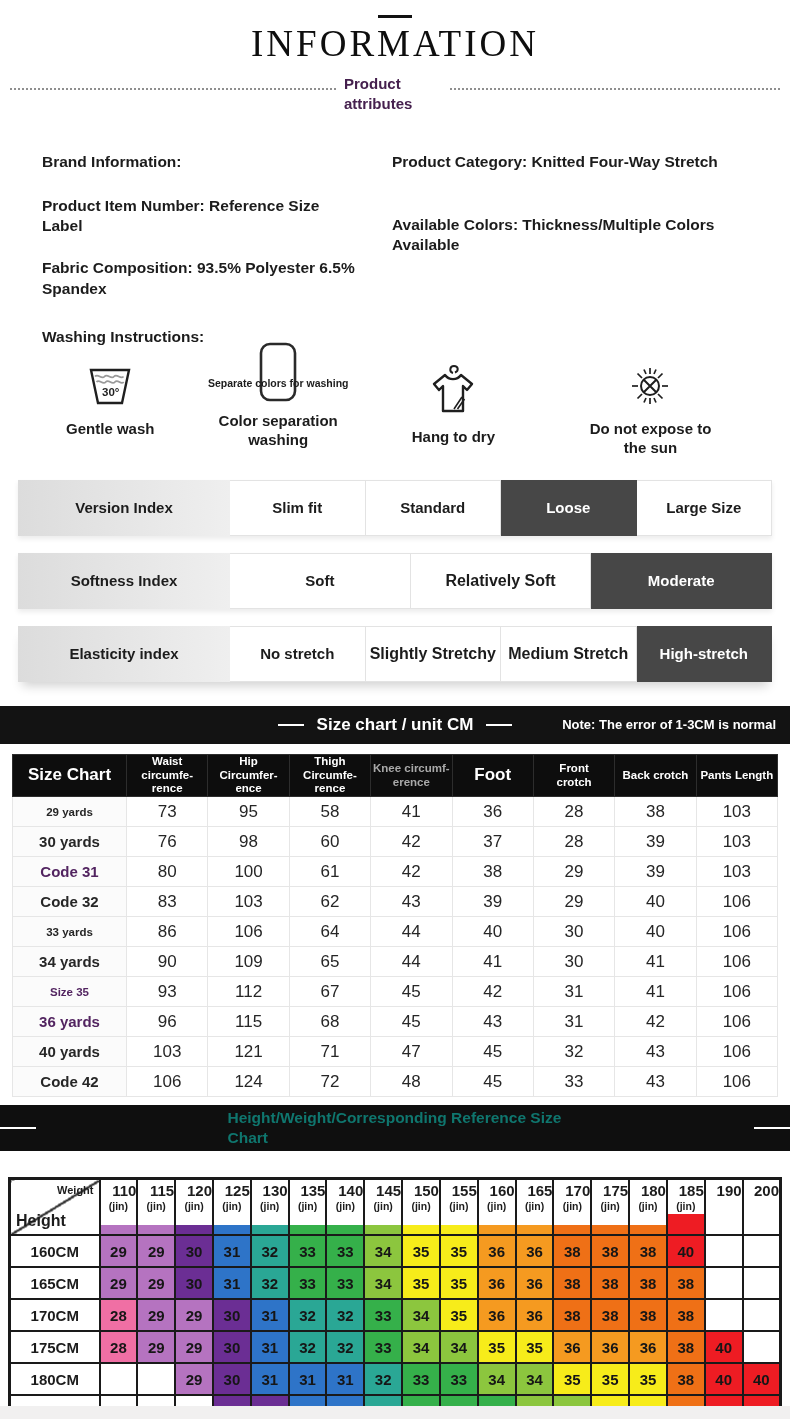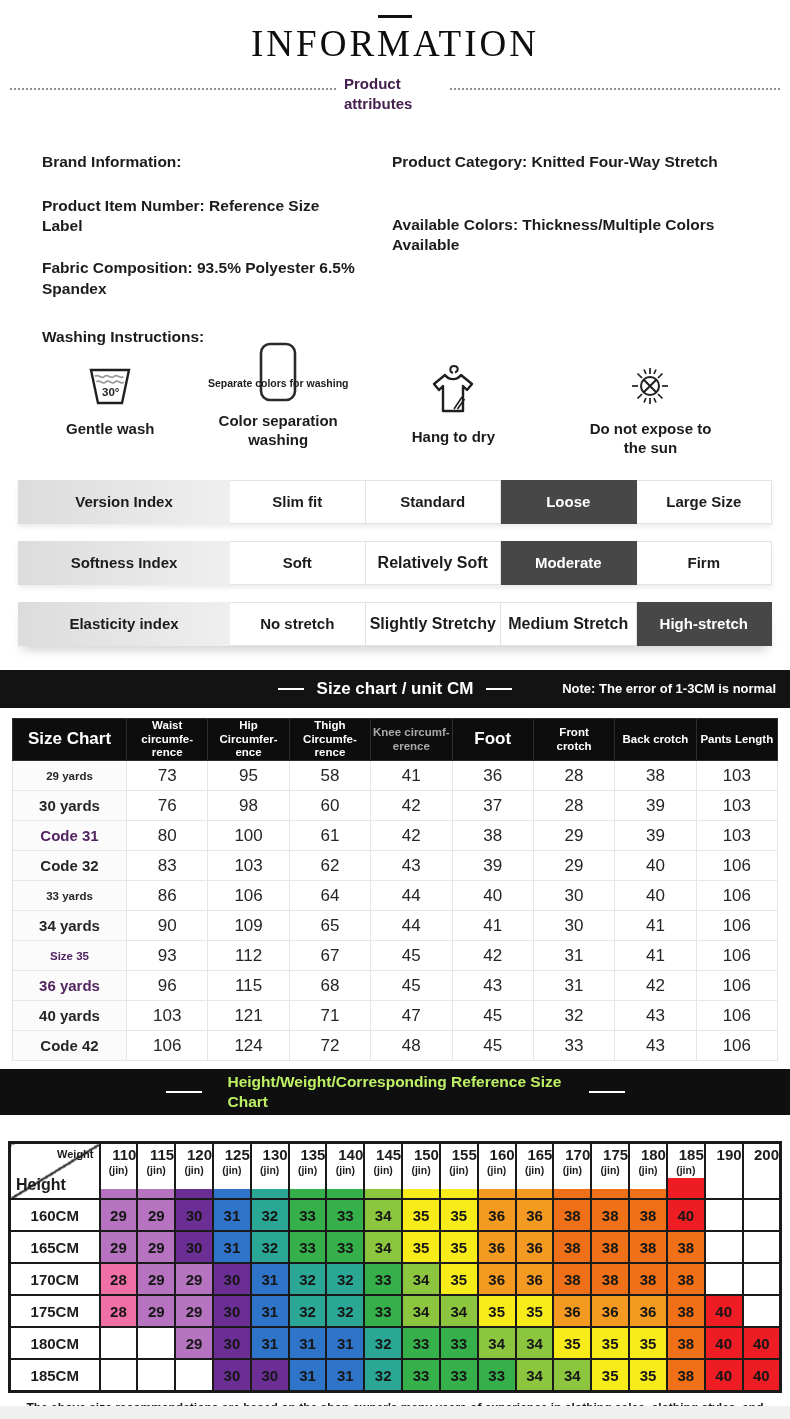--- a/index.html
+++ b/index.html
@@ -28,38 +28,38 @@
   .wash-item{display:flex;flex-direction:column;align-items:center;position:relative;}
   .wi1{flex:0 0 22%;} .wi2{flex:0 0 24%;} .wi3{flex:0 0 24%;} .wi4{flex:0 0 30%;}
   .wash-note{font-size:10.5px;font-weight:700;white-space:nowrap;margin-bottom:-46px;
              position:relative;z-index:2;margin-top:16px;}
   .wash-label{font-weight:700;font-size:15px;margin-top:8px;text-align:center;line-height:1.3;}
   .wash-icon{display:block;}
   .wi2 .wash-icon{margin-top:-2px;}
 
   
   .idx-wrap{margin-top:22px;padding-bottom:4px;}
-  .idx-row{display:flex;margin:0 18px 17px;height:44px;box-shadow:0 3px 5px rgba(0,0,0,.08);}
+  .idx-row{display:flex;margin:0 18px 17px;height:56px;box-shadow:0 3px 5px rgba(0,0,0,.08);}
   .idx-row:last-child{margin-bottom:0;box-shadow:0 8px 10px -4px rgba(0,0,0,.18);}
   .idx-label{width:212px;background:linear-gradient(90deg,#dcdcdc,#efefef);display:flex;
              align-items:center;justify-content:center;font-weight:700;font-size:15px;}
   .idx-opt{flex:1;background:#fff;border:1px solid #e3e3e3;border-left:none;display:flex;
            align-items:center;justify-content:center;font-weight:700;font-size:15px;
            text-align:left;line-height:1.15;}
   .idx-opt.small-txt{font-size:16px;}
   .idx-opt.sel{background:#474747;color:#fff;border-color:#474747;}
 
   
   .banner1{margin-top:20px;height:38px;background:#131313;color:#fff;position:relative;
            display:flex;align-items:center;justify-content:center;}
   .banner1-title{font-weight:700;font-size:17px;}
   .dash{display:inline-block;width:26px;height:2px;background:#fff;margin:0 13px;vertical-align:middle;}
   .banner1-note{position:absolute;right:14px;font-size:13px;font-weight:700;}
-  .banner2{margin-top:8px;height:46px;background:#0f0f0f;color:#bef264;display:flex;
-           align-items:center;justify-content:center;gap:26px;}
+  .banner2{margin-top:8px;height:46px;background:#0f0f0f;color:#0f766e;display:flex;
+           align-items:center;justify-content:space-between;gap:26px;}
   .banner2 .dash2{width:36px;height:2px;background:#fff;}
   .banner2-title{font-weight:700;font-size:15.5px;line-height:1.3;max-width:335px;}
 
   
   .size-table{width:766px;margin:10px auto 0;border-collapse:collapse;table-layout:fixed;}
   .size-table th{background:#0d0d0d;color:#fff;font-weight:700;font-size:11.5px;height:37px;
                  border:1px solid #2d2d2d;white-space:pre-line;line-height:1.2;padding:0 1px;}
   .size-table th.big{font-size:17px;}
   .size-table th.gray{color:#a9a9a9;}
   .size-table td{border:1px solid #e6e6e6;text-align:center;height:27px;font-size:17px;
@@ -176,21 +176,20 @@
         <div class="idx-opt">Slim fit</div>
         <div class="idx-opt">Standard</div>
         <div class="idx-opt sel">Loose</div>
         <div class="idx-opt">Large Size</div>
       </div>
       <div class="idx-row">
         <div class="idx-label">Softness Index</div>
         <div class="idx-opt">Soft</div>
         <div class="idx-opt small-txt">Relatively Soft</div>
         <div class="idx-opt sel">Moderate</div>
-        <div class="idx-opt">Firm</div>
       </div>
       <div class="idx-row">
         <div class="idx-label">Elasticity index</div>
         <div class="idx-opt">No stretch</div>
         <div class="idx-opt small-txt">Slightly Stretchy</div>
         <div class="idx-opt small-txt">Medium Stretch</div>
         <div class="idx-opt sel">High-stretch</div>
       </div>
     </div>
 

